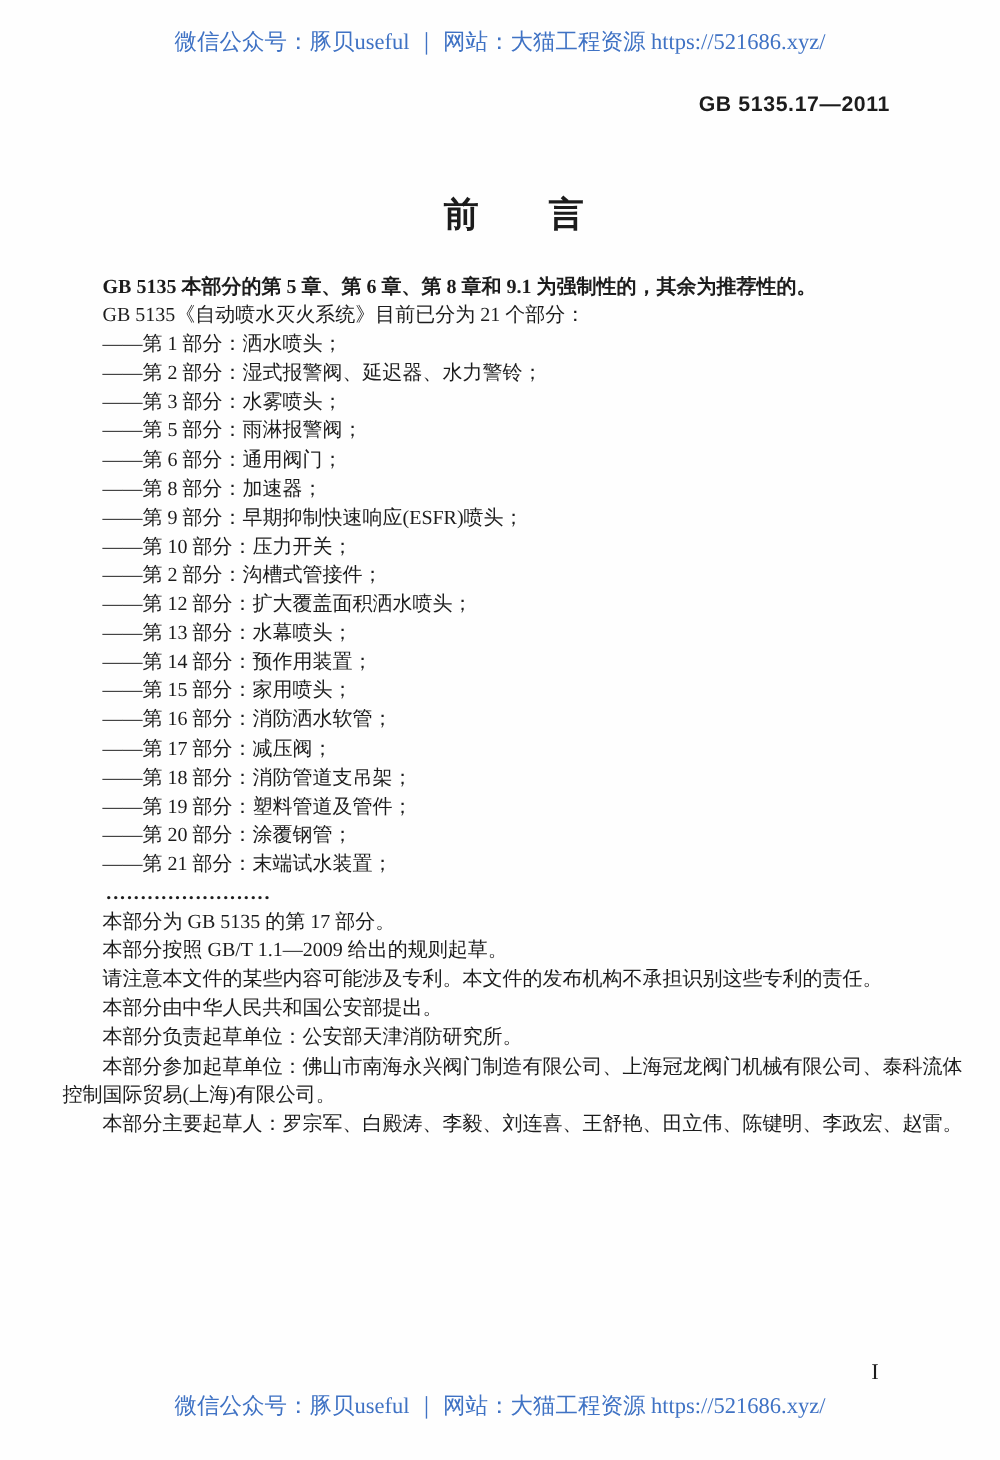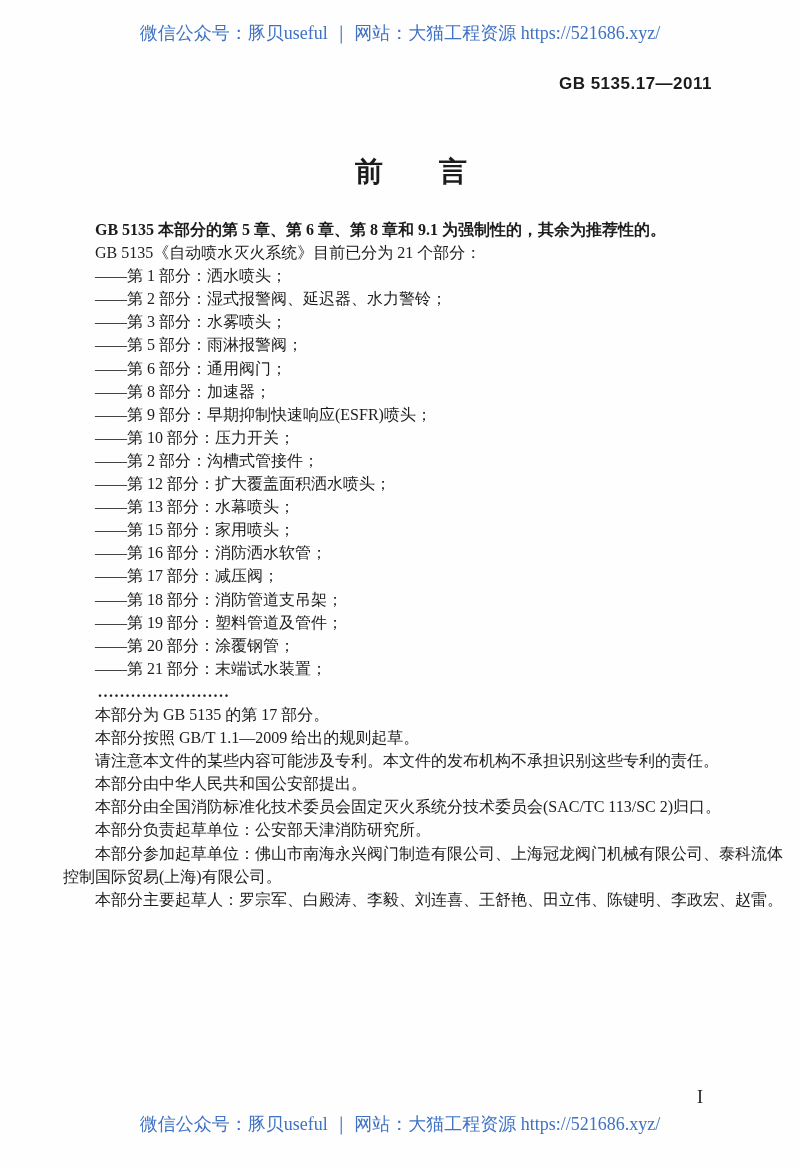--- a/index.html
+++ b/index.html
@@ -42,21 +42,21 @@
     margin: 11px;
     text-align: center;
     font-family: "Liberation Sans", "DejaVu Sans", sans-serif;
     font-weight: 700;
     font-size: 28px;
     white-space: pre;
   }
   .content {
     position: absolute;
     top: 218px;
-    left: 63px;
+    left: 50px;
     width: 720px;
     font-size: 16px;
     line-height: 23.1px;
   }
   .line {
     margin: 0;
     white-space: nowrap;
   }
   .line.bold { font-weight: 700; }
   .line.dots { letter-spacing: 1.5px; font-weight: 700; }
@@ -90,37 +90,37 @@
         <p class="line">　　——第 2 部分：湿式报警阀、延迟器、水力警铃；</p>
         <p class="line">　　——第 3 部分：水雾喷头；</p>
         <p class="line">　　——第 5 部分：雨淋报警阀；</p>
         <p class="line">　　——第 6 部分：通用阀门；</p>
         <p class="line">　　——第 8 部分：加速器；</p>
         <p class="line">　　——第 9 部分：早期抑制快速响应(ESFR)喷头；</p>
         <p class="line">　　——第 10 部分：压力开关；</p>
         <p class="line">　　——第 2 部分：沟槽式管接件；</p>
         <p class="line">　　——第 12 部分：扩大覆盖面积洒水喷头；</p>
         <p class="line">　　——第 13 部分：水幕喷头；</p>
+        <p class="line">　　——第 14 部分：预作用装置；</p>
         <p class="line">　　——第 15 部分：家用喷头；</p>
         <p class="line">　　——第 16 部分：消防洒水软管；</p>
         <p class="line">　　——第 17 部分：减压阀；</p>
         <p class="line">　　——第 18 部分：消防管道支吊架；</p>
         <p class="line">　　——第 19 部分：塑料管道及管件；</p>
         <p class="line">　　——第 20 部分：涂覆钢管；</p>
         <p class="line">　　——第 21 部分：末端试水装置；</p>
       </div>
 
     <p class="line dots">　　........................</p>
 
     <div>
         <p class="line">　　本部分为 GB 5135 的第 17 部分。</p>
         <p class="line">　　本部分按照 GB/T 1.1—2009 给出的规则起草。</p>
         <p class="line">　　请注意本文件的某些内容可能涉及专利。本文件的发布机构不承担识别这些专利的责任。</p>
         <p class="line">　　本部分由中华人民共和国公安部提出。</p>
-        <p class="line">　　本部分由全国消防标准化技术委员会固定灭火系统分技术委员会(SAC/TC 113/SC 2)归口。</p>
         <p class="line">　　本部分负责起草单位：公安部天津消防研究所。</p>
         <p class="line">　　本部分参加起草单位：佛山市南海永兴阀门制造有限公司、上海冠龙阀门机械有限公司、泰科流体</p>
         <p class="line">控制国际贸易(上海)有限公司。</p>
         <p class="line">　　本部分主要起草人：罗宗军、白殿涛、李毅、刘连喜、王舒艳、田立伟、陈键明、李政宏、赵雷。</p>
       </div>
 
   </div>
 
   <div class="page-number">I</div>
 

